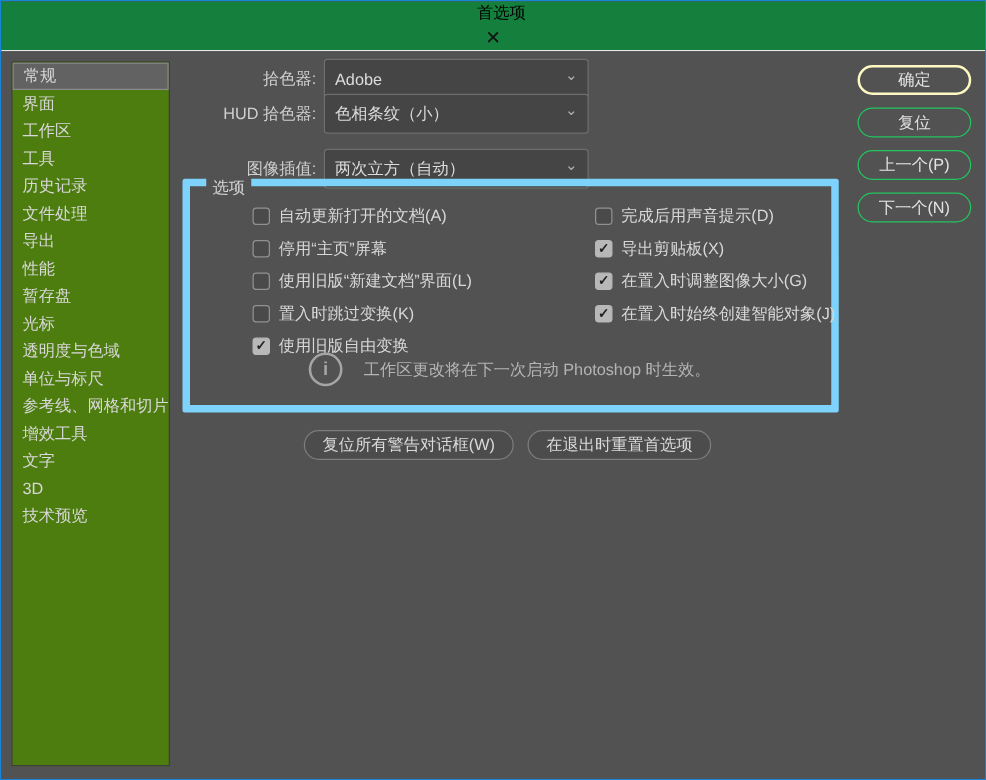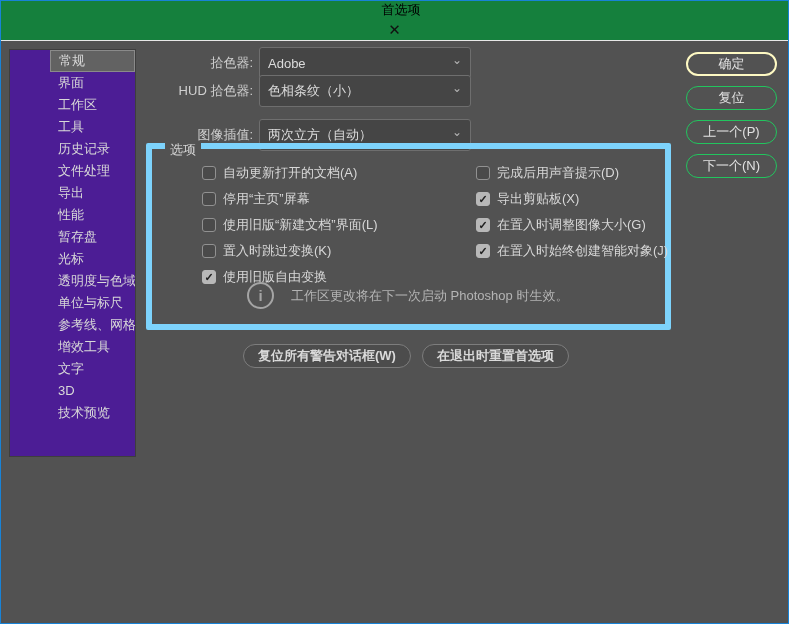--- a/index.html
+++ b/index.html
@@ -15,22 +15,22 @@
   }
   .title { font-size:13px; color:#000; padding-left:13px; flex:1; }
   .close-btn {
     width:45px; height:30px; display:flex; align-items:center; justify-content:center;
     font-size:15px; color:#111; cursor:pointer;
   }
   .content { position:relative; width:100%; height:592px; background:#525252; }
 
   
   .sidebar {
-    position:absolute; left:8px; top:8px; width:127px; height:408px;
-    background:#4c1d95; border:1px solid #3e3e3e; overflow:hidden;padding-left:40px;
+    position:absolute; left:8px; top:8px; width:127px; height:564px;
+    background:#4d7c0f; border:1px solid #3e3e3e; overflow:hidden;
   }
   .side-item {
     height:22px; line-height:21px; padding-left:8px; font-size:13px;
     color:#d8d8d8; white-space:nowrap; cursor:pointer;
   }
   .side-item.selected { background:#626262; border:1px solid #8a8a8a; line-height:19px; }
 
   
   .form-row { position:absolute; left:150px; height:22px; display:flex; align-items:center; }
   .form-row .flabel { width:102px; text-align:right; font-size:13px; color:#cfcfcf; margin-right:6px; white-space:nowrap; }
@@ -68,21 +68,21 @@
     width:27px; height:27px; border:2px solid #a5a5a5; border-radius:50%;
     color:#a5a5a5; font-size:15px; font-weight:bold;
     display:flex; align-items:center; justify-content:center; margin-right:17px;
   }
   .info-text { font-size:13px; color:#b4b4b4; white-space:nowrap; }
 
   
   .footer-row { position:absolute; left:242px; top:303px; display:flex; gap:11px; }
   .footer-btn {
     height:24px; padding:0 14px; background:#4c4c4c; border:1px solid #7d7d7d; border-radius:12px;
-    font-size:13px; color:#dadada; cursor:pointer; white-space:nowrap;font-weight:bold;
+    font-size:13px; color:#dadada; cursor:pointer; white-space:nowrap;
   }
 
   
   .actions { position:absolute; left:685px; top:11px; width:91px; }
   .action-btn {
     display:block; width:91px; height:24px; margin-bottom:10px;
     background:transparent; border:1px solid #22c55e; border-radius:12px;
     font-size:13px; color:#e2e2e2; cursor:pointer; white-space:nowrap;
   }
   .action-btn.default { border:2px solid #fef9c3; }

